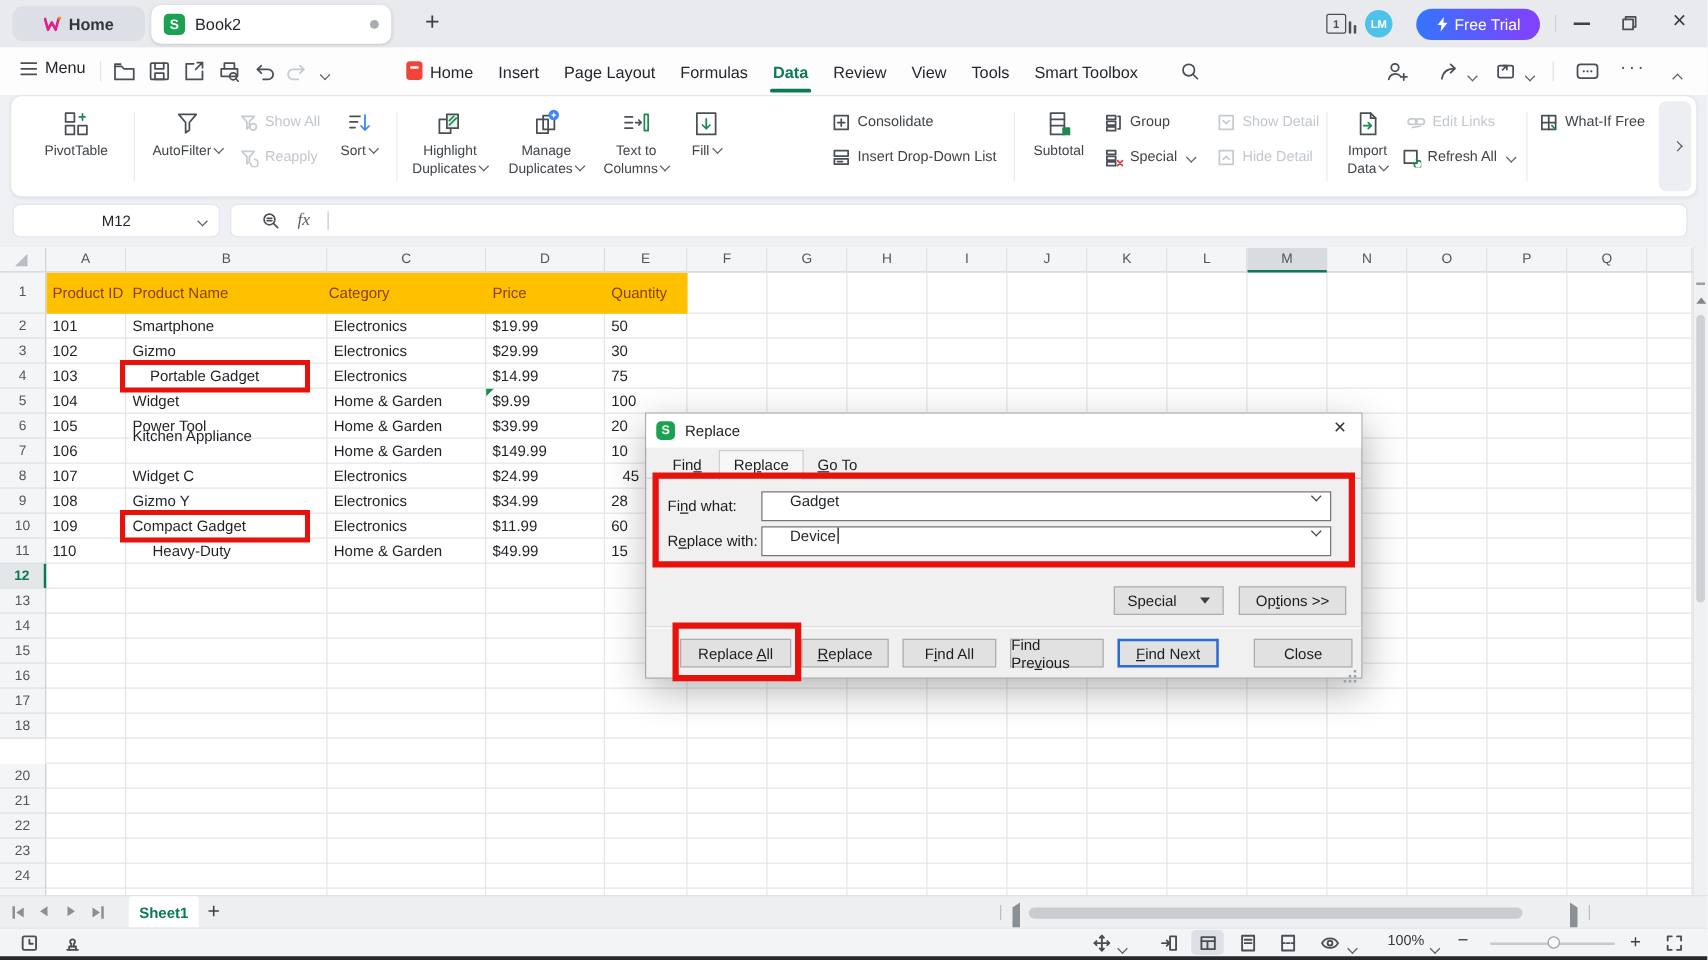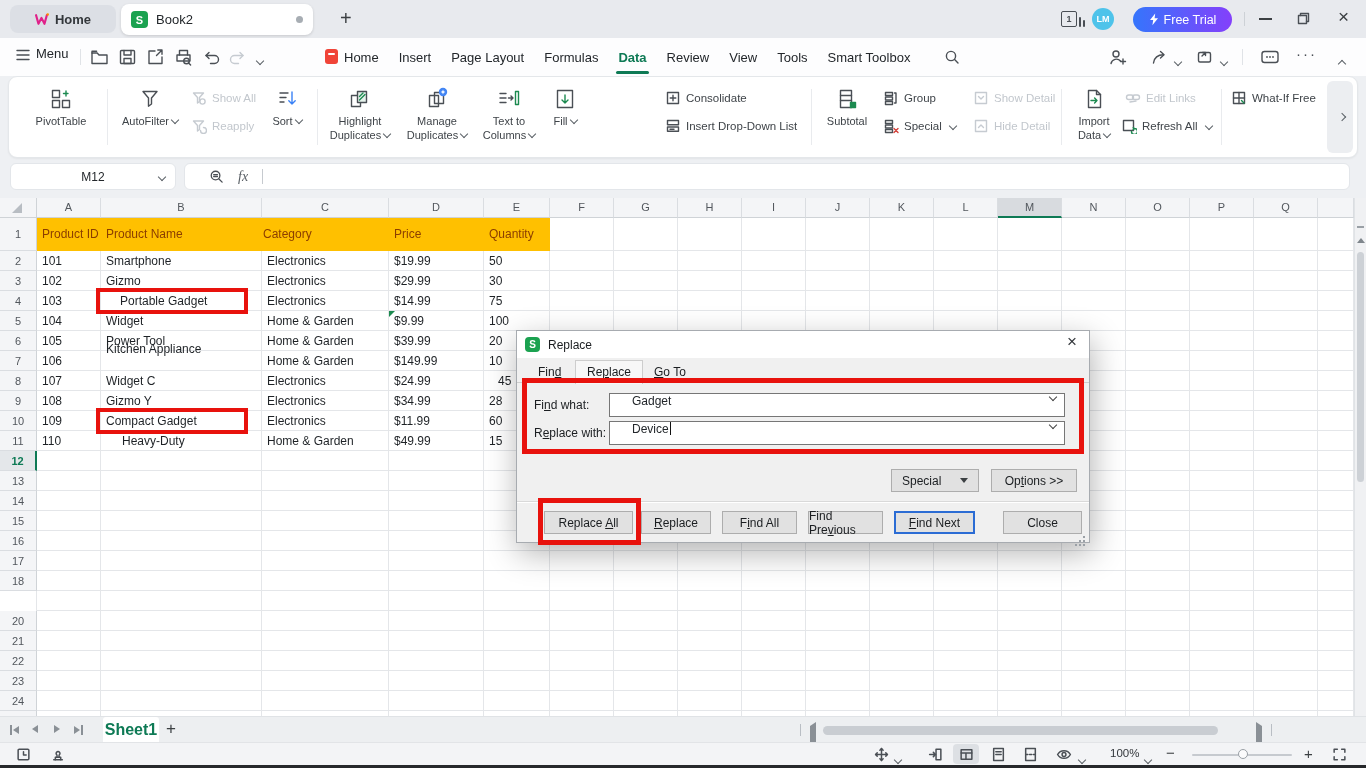--- a/index.html
+++ b/index.html
@@ -76,21 +76,21 @@
   #vscroll{position:absolute;left:1354px;top:198px;width:12px;height:518px;background:#f0f1f3;border-left:1px solid #e0e3e6;box-sizing:border-box}
   .vdash{position:absolute;left:2px;top:28px;width:7px;height:2px;background:#9aa0a6}
   .vtri{position:absolute;left:2px;top:40px;width:0;height:0;border-left:4px solid transparent;border-right:4px solid transparent;border-bottom:5px solid #7f868c}
   .vthumb{position:absolute;left:2px;top:54px;width:7px;height:230px;border-radius:4px;background:#cdd1d6}
   
   #sheetbar{position:absolute;left:0;top:716px;width:1366px;height:26px;background:#edeff1;border-top:1px solid #e0e3e6;box-sizing:border-box}
   .nav{position:absolute;top:8px;display:flex;align-items:center;gap:1px}
   .tri-l{width:0;height:0;border-right:6px solid #8a9096;border-top:4.5px solid transparent;border-bottom:4.5px solid transparent}
   .tri-r{width:0;height:0;border-left:6px solid #8a9096;border-top:4.5px solid transparent;border-bottom:4.5px solid transparent}
   .nbar{width:1.5px;height:10px;background:#8a9096}
-  .sheettab{position:absolute;left:103px;top:0;width:56px;height:26px;background:#fff;border-radius:3px 3px 0 0;display:flex;align-items:center;justify-content:center;font-size:16px;font-weight:700;color:#0E7A55}
+  .sheettab{position:absolute;left:103px;top:0;width:56px;height:26px;background:#fff;border-radius:3px 3px 0 0;display:flex;align-items:center;justify-content:center;font-size:12px;font-weight:700;color:#0E7A55}
   .addsheet{position:absolute;left:166px;top:2px;font-size:17px;color:#3c4043}
   .hsplit{position:absolute;top:7px;width:1px;height:12px;background:#b9bec4}
   .hthumb{position:absolute;left:823px;top:9px;width:395px;height:9px;border-radius:5px;background:#c9cdd2}
   .harr{position:absolute;top:9px}
   
   #statusbar{position:absolute;left:0;top:742px;width:1366px;height:23px;background:#f3f4f6;border-top:1px solid #e2e4e7;box-sizing:border-box}
   .sic{position:absolute;top:4px}
   .viewbtn{position:absolute;top:1px;width:26px;height:20px;display:flex;align-items:center;justify-content:center;border-radius:4px}
   .viewbtn.active{background:#dde0e4}
   .zoomtxt{position:absolute;top:4px;font-size:11.5px;color:#33373b}

